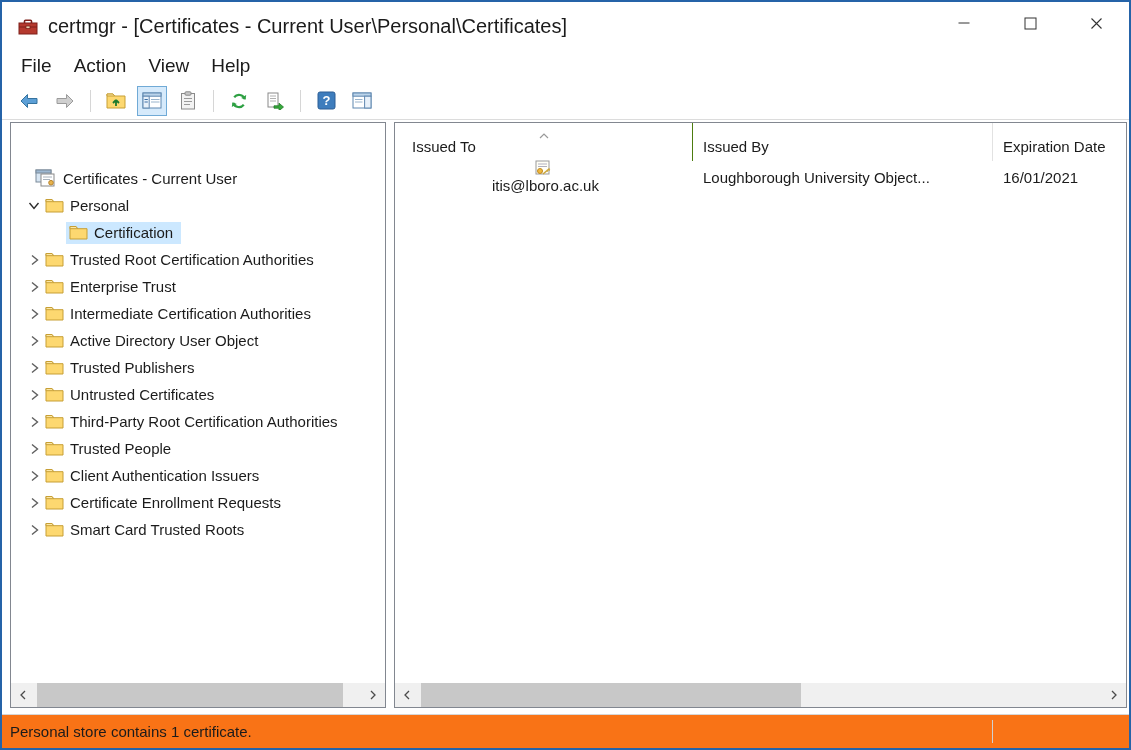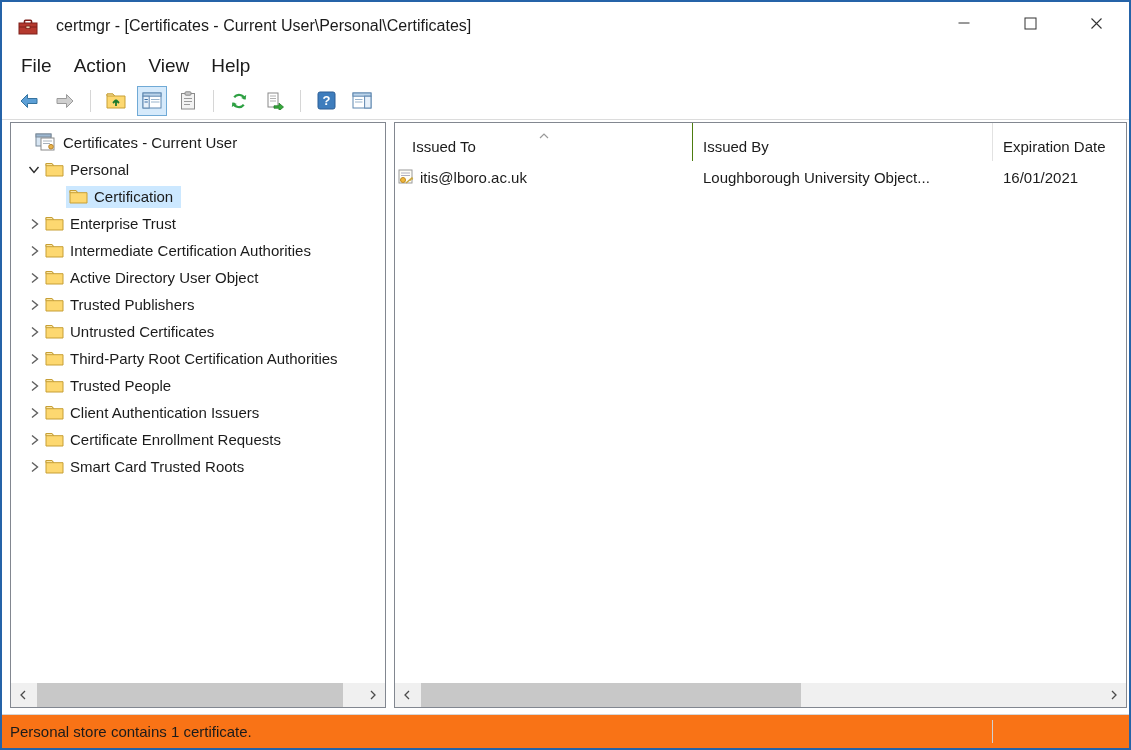--- a/index.html
+++ b/index.html
@@ -5,21 +5,21 @@
   * { box-sizing: border-box; }
   html,body { margin:0; padding:0; background:#e8e8e8; }
   body { font-family:"Liberation Sans", sans-serif; color:#1b1b1b; }
 
   .window { width:1131px; height:750px; border:2px solid #2563a8; background:#fff;
             display:flex; flex-direction:column; position:relative; overflow:hidden; }
 
   
   .titlebar { height:48px; flex:0 0 auto; display:flex; align-items:center; padding-left:16px; position:relative; background:#fff; }
   .app-icon { margin-right:10px; display:flex; }
-  .title-text { font-size:16px;margin-left:8px; }
+  .title-text { font-size:20px; }
   .caption-buttons { position:absolute; top:0; right:0; height:42px; display:flex; }
   .cap-btn { width:66px; height:42px; display:flex; align-items:center; justify-content:center; }
 
   
   .menubar { height:32px; flex:0 0 auto; display:flex; align-items:center; padding-left:8px; background:#fff; }
   .menu-item { padding:0 11px; font-size:19px; line-height:32px; }
 
   
   .toolbar { height:38px; flex:0 0 auto; display:flex; align-items:center; padding-left:12px; gap:6px; background:#fff; border-bottom:1px solid #dcdcdc; }
   .tb-btn { width:30px; height:30px; display:flex; align-items:center; justify-content:center; border:1px solid transparent; }
@@ -27,39 +27,39 @@
   .tb-sep { width:1px; height:22px; background:#d6d6d6; margin:0 4px; }
 
   
   .main { height:594px; flex:0 0 auto; position:relative; background:#fff; }
   .tree-pane { position:absolute; left:8px; top:2px; width:376px; height:586px; border:1px solid #828790; background:#fff; overflow:hidden; }
   .list-pane { position:absolute; left:392px; top:2px; width:733px; height:586px; border:1px solid #828790; background:#fff; overflow:hidden; }
 
   
   .tree-view { padding-top:6px; }
   .tree-row { height:27px; display:flex; align-items:center; font-size:15px; white-space:nowrap; }
-  .tree-row.level0 { padding-left:24px; }
+  .tree-row.level0 { padding-left:24px;margin-top:36px; }
   .tree-row.level1 { padding-left:12px; }
   .tree-row.level2 { padding-left:58px; }
   .chev { width:22px; flex:0 0 auto; display:flex; align-items:center; justify-content:center; }
   .tree-sel { display:inline-flex; align-items:center; padding:2px 8px 3px 3px; margin-left:-3px; }
   .tree-sel.selected { background:#cce8ff; }
   .tree-sel .icon { margin-right:6px; display:flex; flex:0 0 auto; }
   .icon svg { display:block; }
 
   
   .list-header { height:38px; display:flex; font-size:15px; position:relative; }
   .hcell { display:flex; align-items:center; position:relative; padding-top:8px; }
   .hcell.c0 { width:298px; padding-left:17px; border-right:1px solid #4d7c0f;align-items:center; }
   .hcell.c1 { width:300px; padding-left:10px; border-right:1px solid #e2e2e2; }
   .hcell.c2 { flex:1; padding-left:10px; }
   .sort { position:absolute; top:2px; left:50%; transform:translateX(-50%); }
   .lrow { height:32px; display:flex; align-items:center; font-size:15px; }
   .lcell { display:flex; align-items:center; overflow:hidden; white-space:nowrap; }
-  .lcell.c0 { width:298px; padding-left:3px; }
+  .lcell.c0 { width:298px; padding-left:3px;flex-direction:column; }
   .lcell.c1 { width:300px; padding-left:10px; }
   .lcell.c2 { flex:1; padding-left:10px; }
   .lcell .icon { margin-right:4px; display:flex; flex:0 0 auto; }
 
   
   .hscroll { position:absolute; left:0; right:0; bottom:0; height:24px; background:#f0f0f0; display:flex; }
   .scroll-arrow { width:24px; flex:0 0 auto; display:flex; align-items:center; justify-content:center; }
   .scroll-track { flex:1; position:relative; }
   .scroll-thumb { position:absolute; top:0; bottom:0; background:#c8c8c8; }
   .tree-thumb { left:2px; width:306px; }
@@ -262,20 +262,36 @@
                 <path d="M2 1.5 L7.5 6 L2 10.5" fill="none" stroke="#5f5f5f" stroke-width="1.4"></path>
               </svg>
             </span>
             <span class="tree-sel">
               <span class="icon">
                 <svg width="19" height="15" viewBox="0 0 19 15">
                   <path d="M1 1.5 h6 l1.6 2.2 H18 V14 H1 Z" fill="#fdd870" stroke="#c79f35"></path>
                   <path d="M1 1.5 h6 l1.6 2.2 H1 Z" fill="#fbe7a6" stroke="#c79f35"></path>
                 </svg>
               </span>
+              <span class="tree-label">Trusted Root Certification Authorities</span>
+            </span>
+          </div>
+          <div class="tree-row level1">
+            <span class="chev">
+              <svg width="9" height="12" viewBox="0 0 9 12">
+                <path d="M2 1.5 L7.5 6 L2 10.5" fill="none" stroke="#5f5f5f" stroke-width="1.4"></path>
+              </svg>
+            </span>
+            <span class="tree-sel">
+              <span class="icon">
+                <svg width="19" height="15" viewBox="0 0 19 15">
+                  <path d="M1 1.5 h6 l1.6 2.2 H18 V14 H1 Z" fill="#fdd870" stroke="#c79f35"></path>
+                  <path d="M1 1.5 h6 l1.6 2.2 H1 Z" fill="#fbe7a6" stroke="#c79f35"></path>
+                </svg>
+              </span>
               <span class="tree-label">Enterprise Trust</span>
             </span>
           </div>
           <div class="tree-row level1">
             <span class="chev">
               <svg width="9" height="12" viewBox="0 0 9 12">
                 <path d="M2 1.5 L7.5 6 L2 10.5" fill="none" stroke="#5f5f5f" stroke-width="1.4"></path>
               </svg>
             </span>
             <span class="tree-sel">

